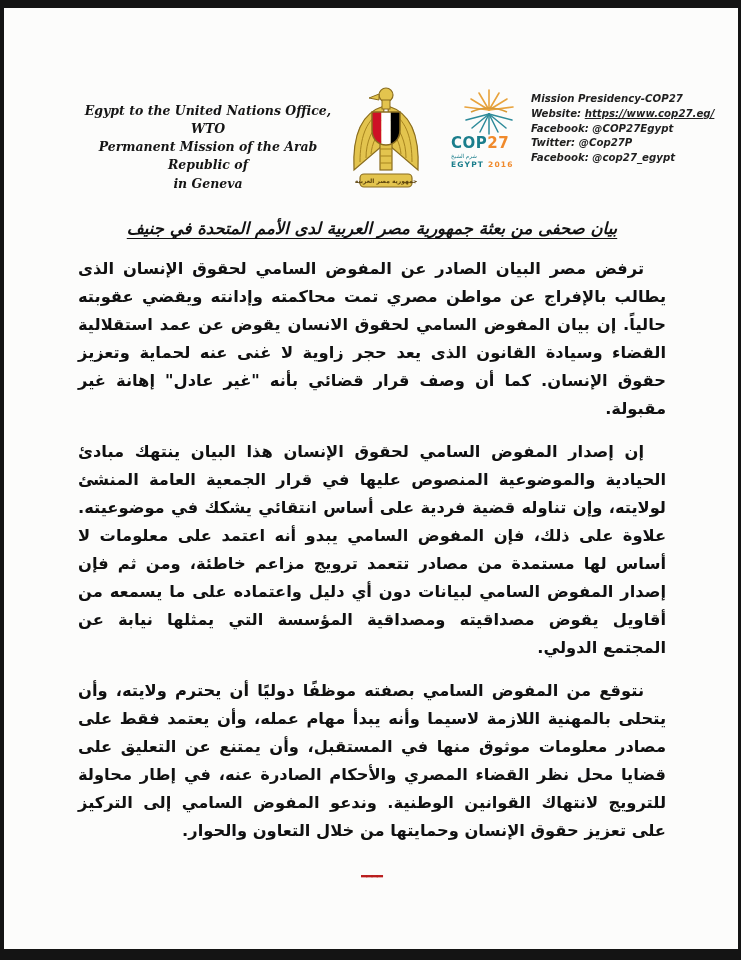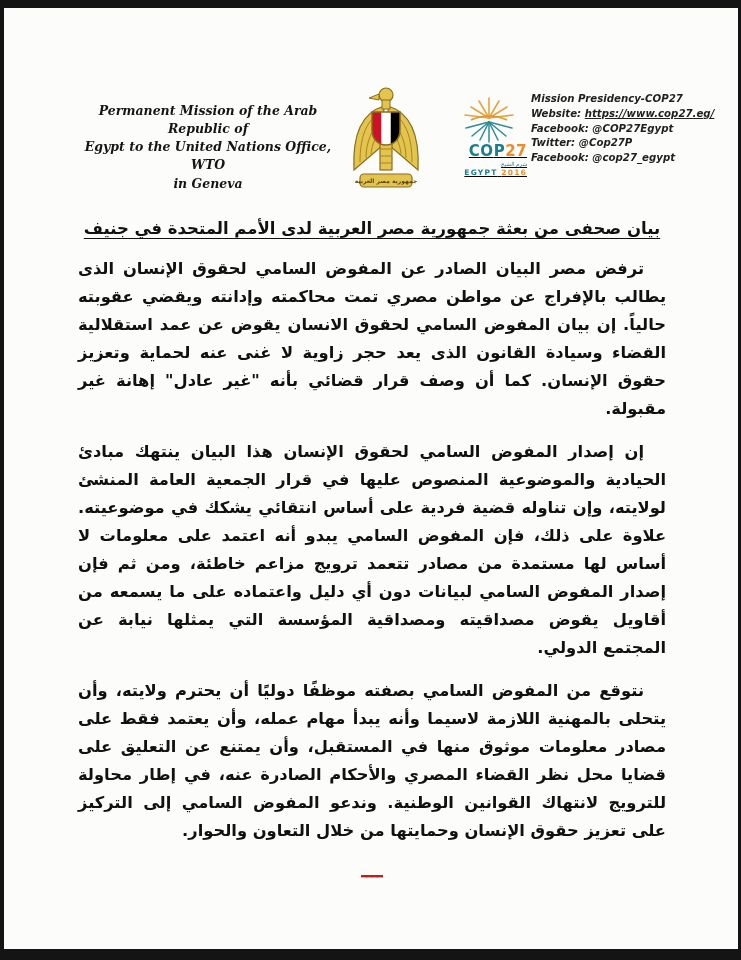--- a/index.html
+++ b/index.html
@@ -25,21 +25,21 @@
     text-align: center;
     font-family: "DejaVu Serif", serif;
     font-style: italic; font-weight: bold;
     font-size: 12.5px; line-height: 1.45;
     color: #151515;
   }
   .mission span { display: block; }
 
   .emblem { position: absolute; left: 334px; top: -4px; width: 96px; height: 110px; }
 
-  .cop-logo { position: absolute; left: 447px; top: 8px; width: 76px; height: 96px; text-align: right; text-decoration: underline; }
+  .cop-logo { position: absolute; left: 447px; top: 0; width: 76px; height: 96px; text-align: left; }
   .cop-logo svg { display: block; margin: 0 auto; }
   .cop-wordmark {
     font-family: "DejaVu Sans", sans-serif;
     font-weight: bold; font-size: 15px; letter-spacing: 0.5px;
     line-height: 1; margin-top: -2px;
   }
   .cop-sub-ar { font-size: 5.5px; line-height: 1.2; margin-top: 2px; letter-spacing: 0.3px; }
   .cop-egypt-line { font-family: "DejaVu Sans", sans-serif; font-weight: bold; font-size: 7.5px; letter-spacing: 1.2px; line-height: 1.2; }
 
   .contact {
@@ -59,20 +59,21 @@
     direction: rtl;
     color: #111;
   }
   .doc-title {
     text-align: center;
     font-family: "DejaVu Sans", sans-serif;
     font-weight: bold; font-size: 16.5px;
     text-decoration: underline;
     text-underline-offset: 4px;
     margin: 0 0 17px 0;
+    font-style: italic;
   }
   .doc-body p {
     margin: 0 0 15px 0;
     font-family: "DejaVu Sans", sans-serif;
     font-weight: bold;
     font-size: 16.3px;
     line-height: 28px;
     text-align: justify;
     text-indent: 22px;
   }
@@ -87,22 +88,22 @@
   }
 </style>
 </head>
 <body>
 
 <div class="page">
 
   <div class="letterhead">
 
     <div class="mission">
+      <span>Egypt to the United Nations Office, WTO</span>
       <span>Permanent Mission of the Arab Republic of</span>
-      <span>Egypt to the United Nations Office, WTO</span>
       <span>in Geneva</span>
     </div>
 
     <div class="emblem">
       <svg viewBox="0 0 96 110" width="96" height="110">
 
         <path d="M46 24 C26 30 14 48 16 88 L44 64 Z" fill="#E3C44E" stroke="#8A6D1F" stroke-width="1.2"></path>
         <path d="M40 32 C28 40 22 56 22 80" fill="none" stroke="#A8851F" stroke-width="1"></path>
         <path d="M44 38 C34 46 28 60 28 76" fill="none" stroke="#A8851F" stroke-width="1"></path>
         <path d="M46 46 C38 52 34 62 33 72" fill="none" stroke="#A8851F" stroke-width="1"></path>

